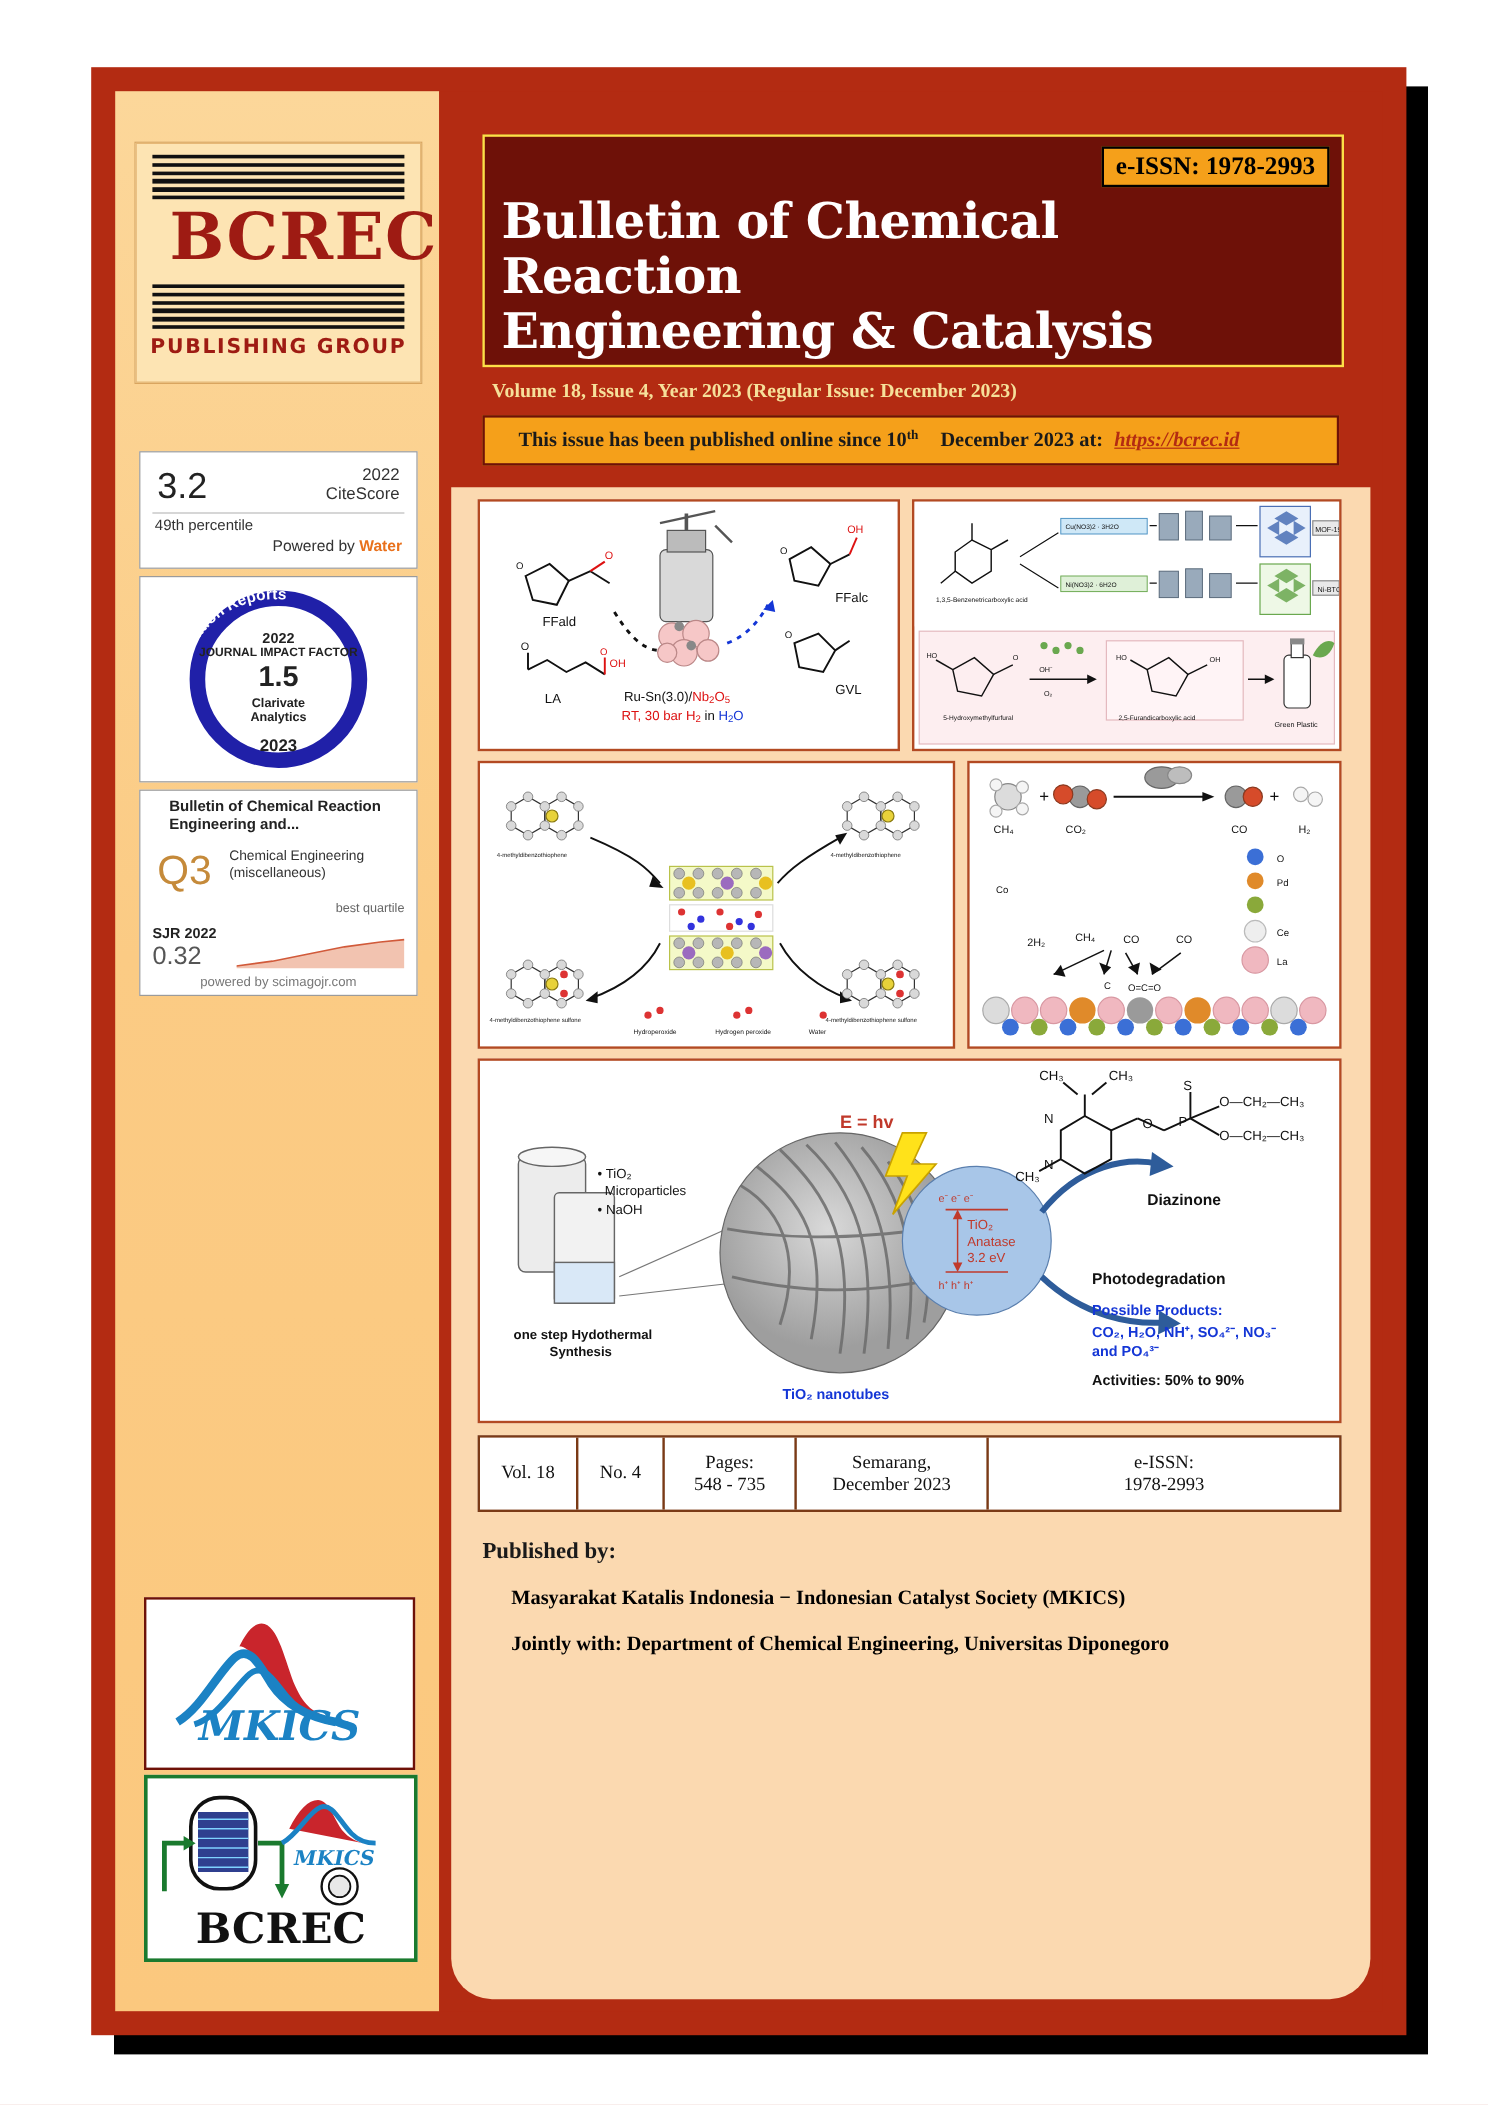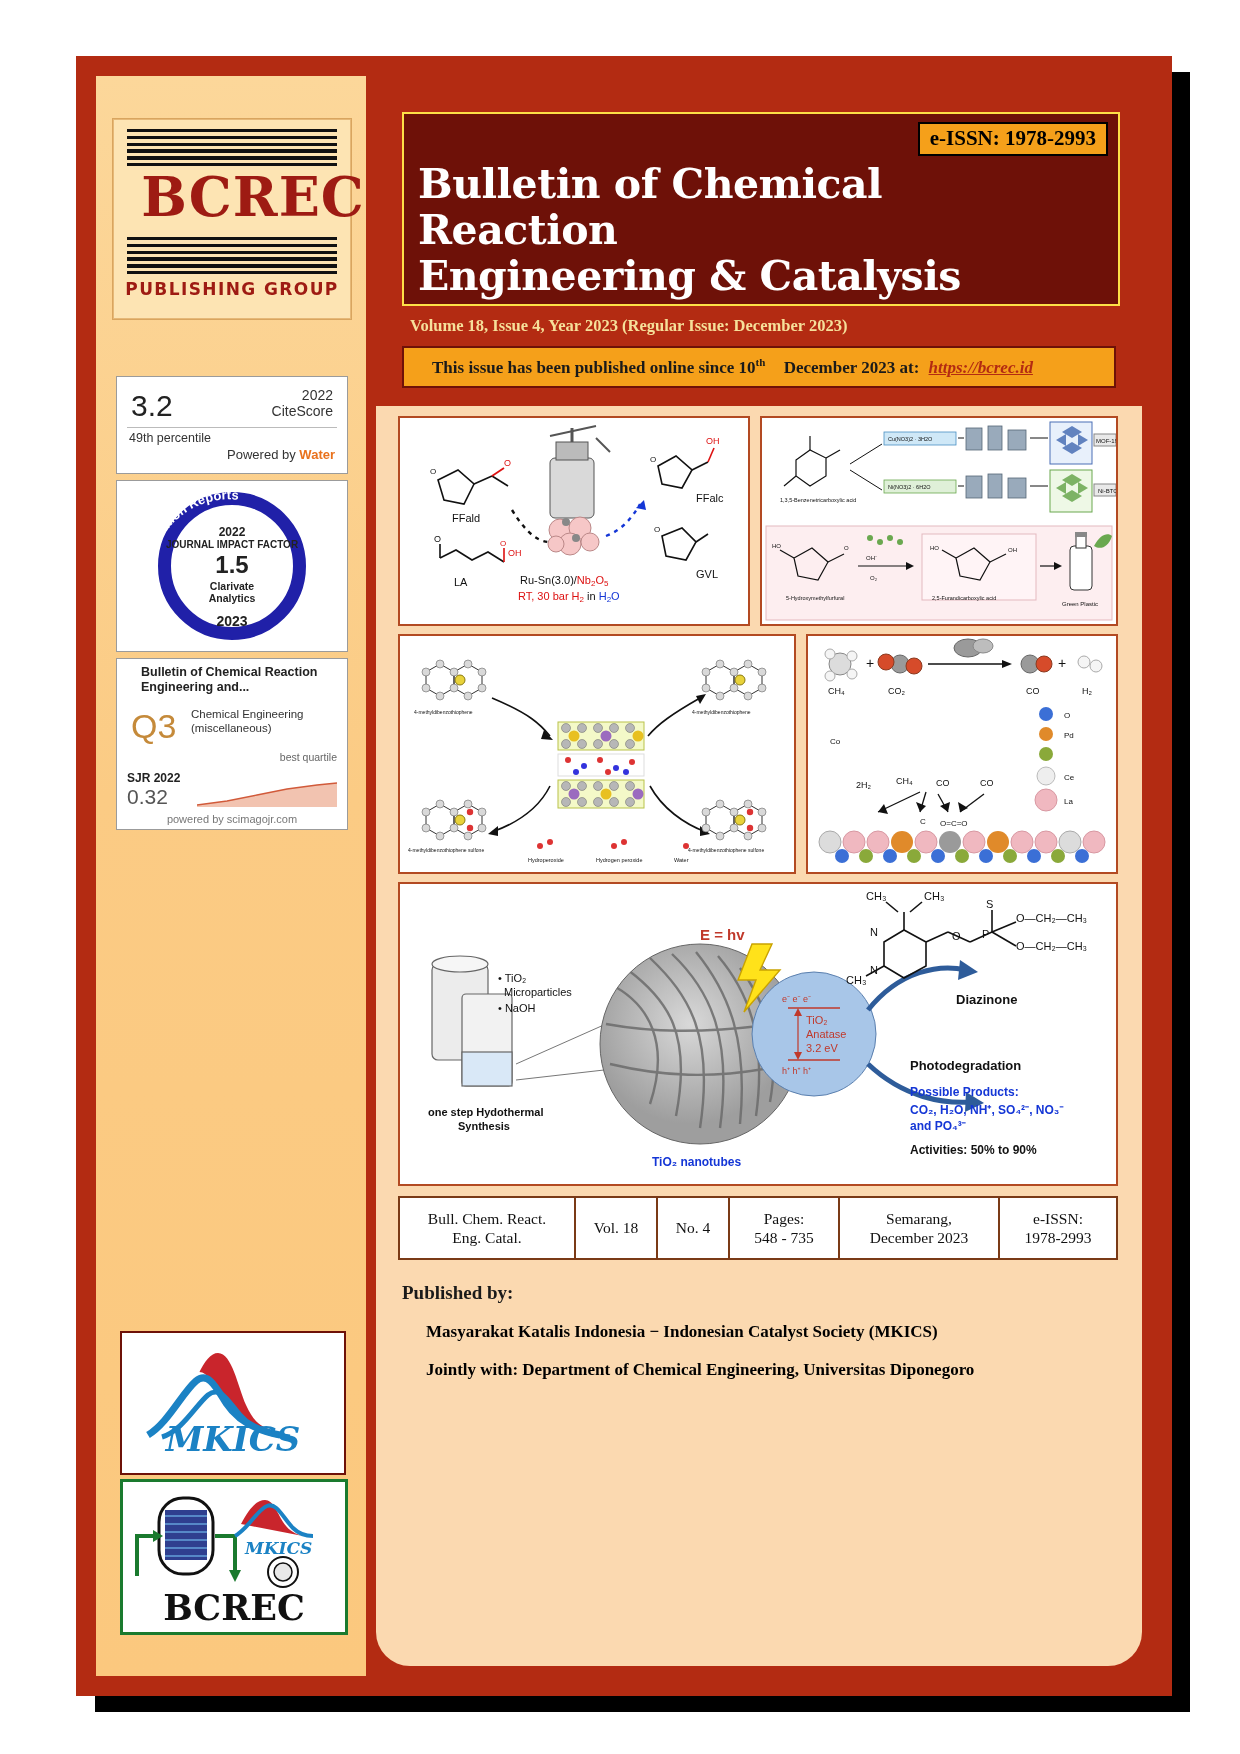--- a/index.html
+++ b/index.html
@@ -808,21 +808,20 @@
               <text x="510" y="186" font-size="13" font-weight="bold" fill="#111" font-family="Liberation Sans, sans-serif">Photodegradation</text>
               <text x="510" y="212" font-size="12" font-weight="bold" fill="#1436d6" font-family="Liberation Sans, sans-serif">Possible Products:</text>
               <text x="510" y="230" font-size="12" font-weight="bold" fill="#1436d6" font-family="Liberation Sans, sans-serif">CO₂, H₂O, NH⁺, SO₄²⁻, NO₃⁻</text>
               <text x="510" y="246" font-size="12" font-weight="bold" fill="#1436d6" font-family="Liberation Sans, sans-serif">and PO₄³⁻</text>
               <text x="510" y="270" font-size="12" font-weight="bold" fill="#111" font-family="Liberation Sans, sans-serif">Activities: 50% to 90%</text>
             </svg>
           </div>
         </div>
 
         <div class="tablebar">
-          <div class="cell" style="flex:0 0 176px">Bull. Chem. React.<br>Eng. Catal.</div>
           <div class="cell" style="flex:0 0 82px">Vol. 18</div>
           <div class="cell" style="flex:0 0 72px">No. 4</div>
           <div class="cell" style="flex:0 0 110px">Pages:<br>548 - 735</div>
           <div class="cell" style="flex:0 0 160px">Semarang,<br>December 2023</div>
           <div class="cell" style="flex:1 1 auto">e-ISSN:<br>1978-2993</div>
         </div>
 
         <div class="published">
           <div class="hd">Published by:</div>
           <div class="ln">Masyarakat Katalis Indonesia − Indonesian Catalyst Society (MKICS)</div>

